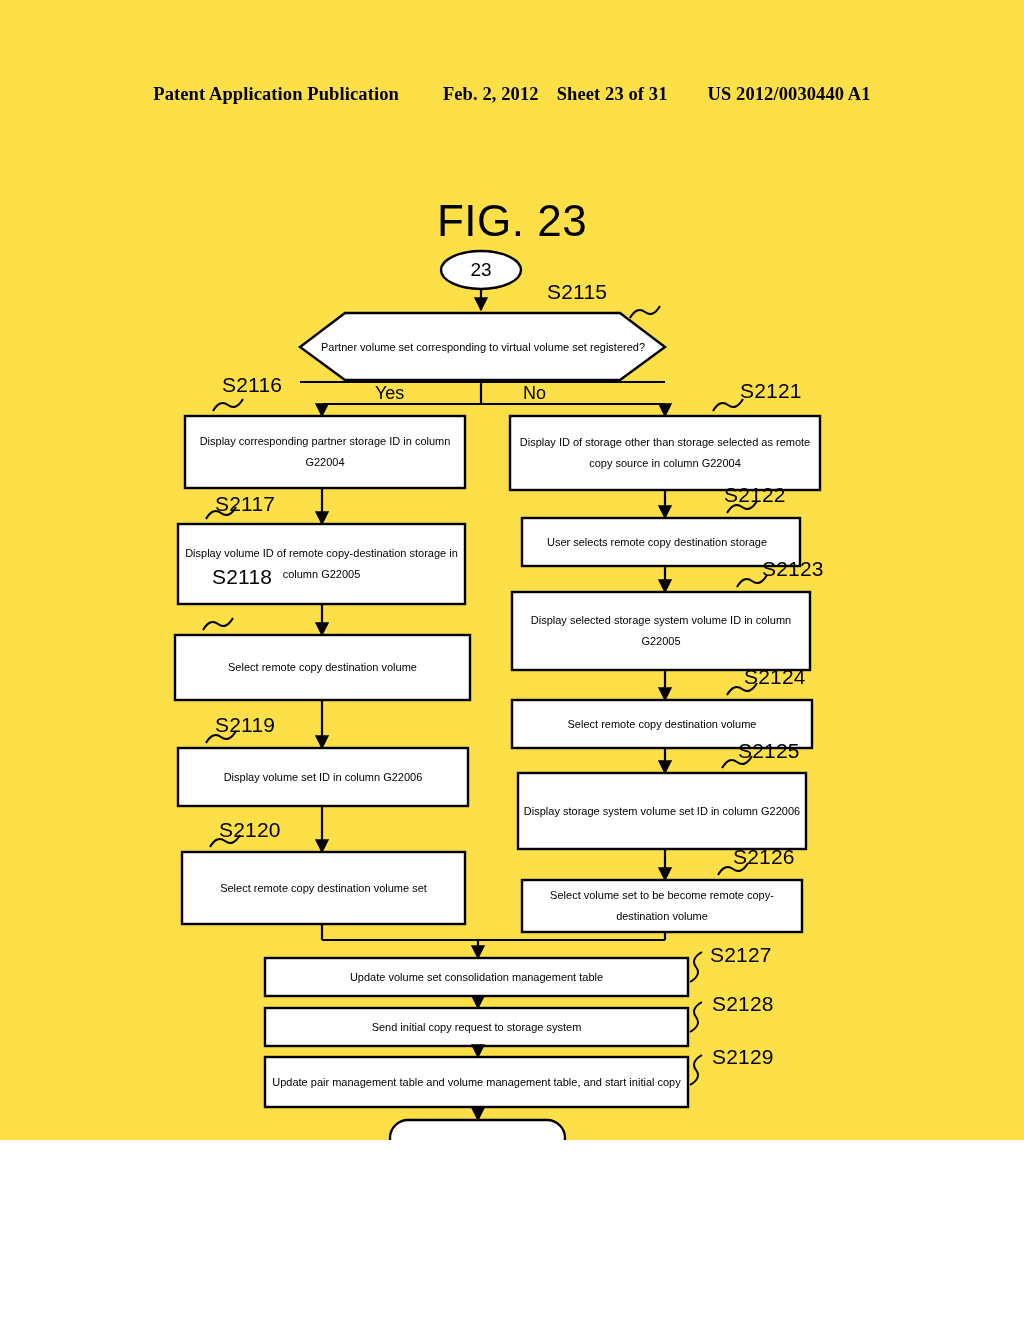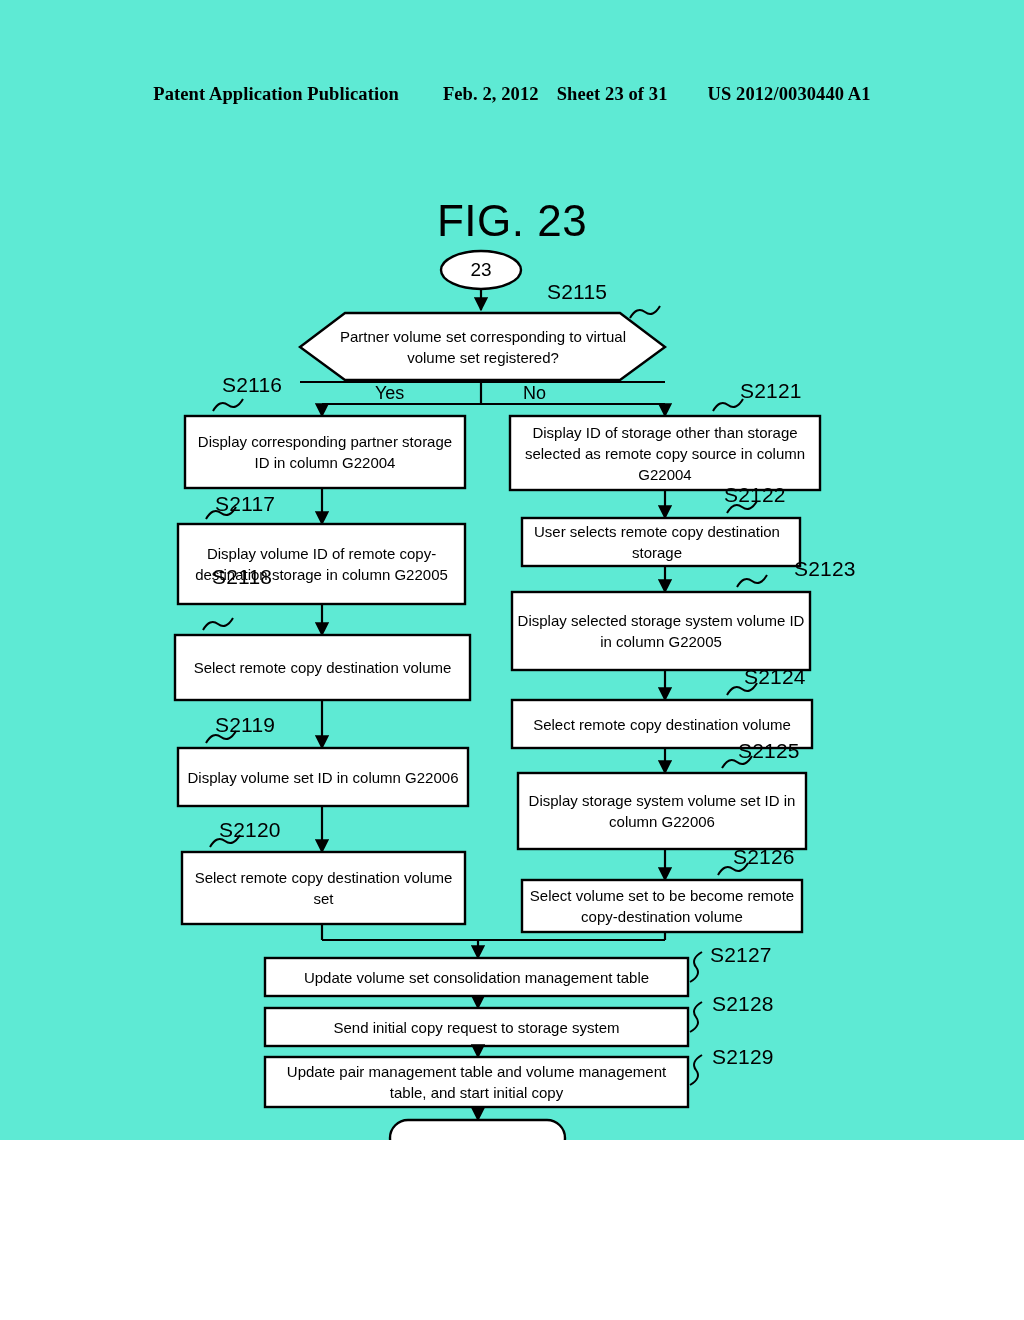--- a/index.html
+++ b/index.html
@@ -9,21 +9,21 @@
     background: #ffffff;
   }
   body {
     font-family: "Liberation Sans", sans-serif;
     color: #000000;
   }
   #page {
     position: relative;
     width: 1024px;
     height: 1140px;
-    background: #5eead4;
+    background: #fde047;
     overflow: hidden;
   }
   
   #pub-header {
     position: absolute;
     top: 84px;
     left: 0;
     width: 1024px;
     text-align: center;
     font-family: "Liberation Serif", serif;
@@ -56,21 +56,21 @@
     top: 0;
   }
 
   
   .node-text {
     position: absolute;
     display: flex;
     align-items: center;
     justify-content: center;
     text-align: center;
-    font-size: 15px;
+    font-size: 11px;
     line-height: 21px;
     color: #000;
     pointer-events: none;
   }
   .step-label {
     position: absolute;
     font-size: 21px;
     line-height: 21px;
     letter-spacing: 0.2px;
     white-space: nowrap;
@@ -227,21 +227,21 @@
 
 
   <div class="step-label" style="left:547px; top:281px;">S2115</div>
   <div class="step-label" style="left:222px; top:374px;">S2116</div>
   <div class="step-label" style="left:215px; top:493px;">S2117</div>
   <div class="step-label" style="left:212px; top:566px;">S2118</div>
   <div class="step-label" style="left:215px; top:714px;">S2119</div>
   <div class="step-label" style="left:219px; top:819px;">S2120</div>
   <div class="step-label" style="left:740px; top:380px;">S2121</div>
   <div class="step-label" style="left:724px; top:484px;">S2122</div>
-  <div class="step-label" style="left:794px; top:558px;">S2123</div>
+  <div class="step-label" style="left:762px; top:558px;">S2123</div>
   <div class="step-label" style="left:744px; top:666px;">S2124</div>
   <div class="step-label" style="left:738px; top:740px;">S2125</div>
   <div class="step-label" style="left:733px; top:846px;">S2126</div>
   <div class="step-label" style="left:710px; top:944px;">S2127</div>
   <div class="step-label" style="left:712px; top:993px;">S2128</div>
   <div class="step-label" style="left:712px; top:1046px;">S2129</div>
 
 </div>
 
 </body></html>

